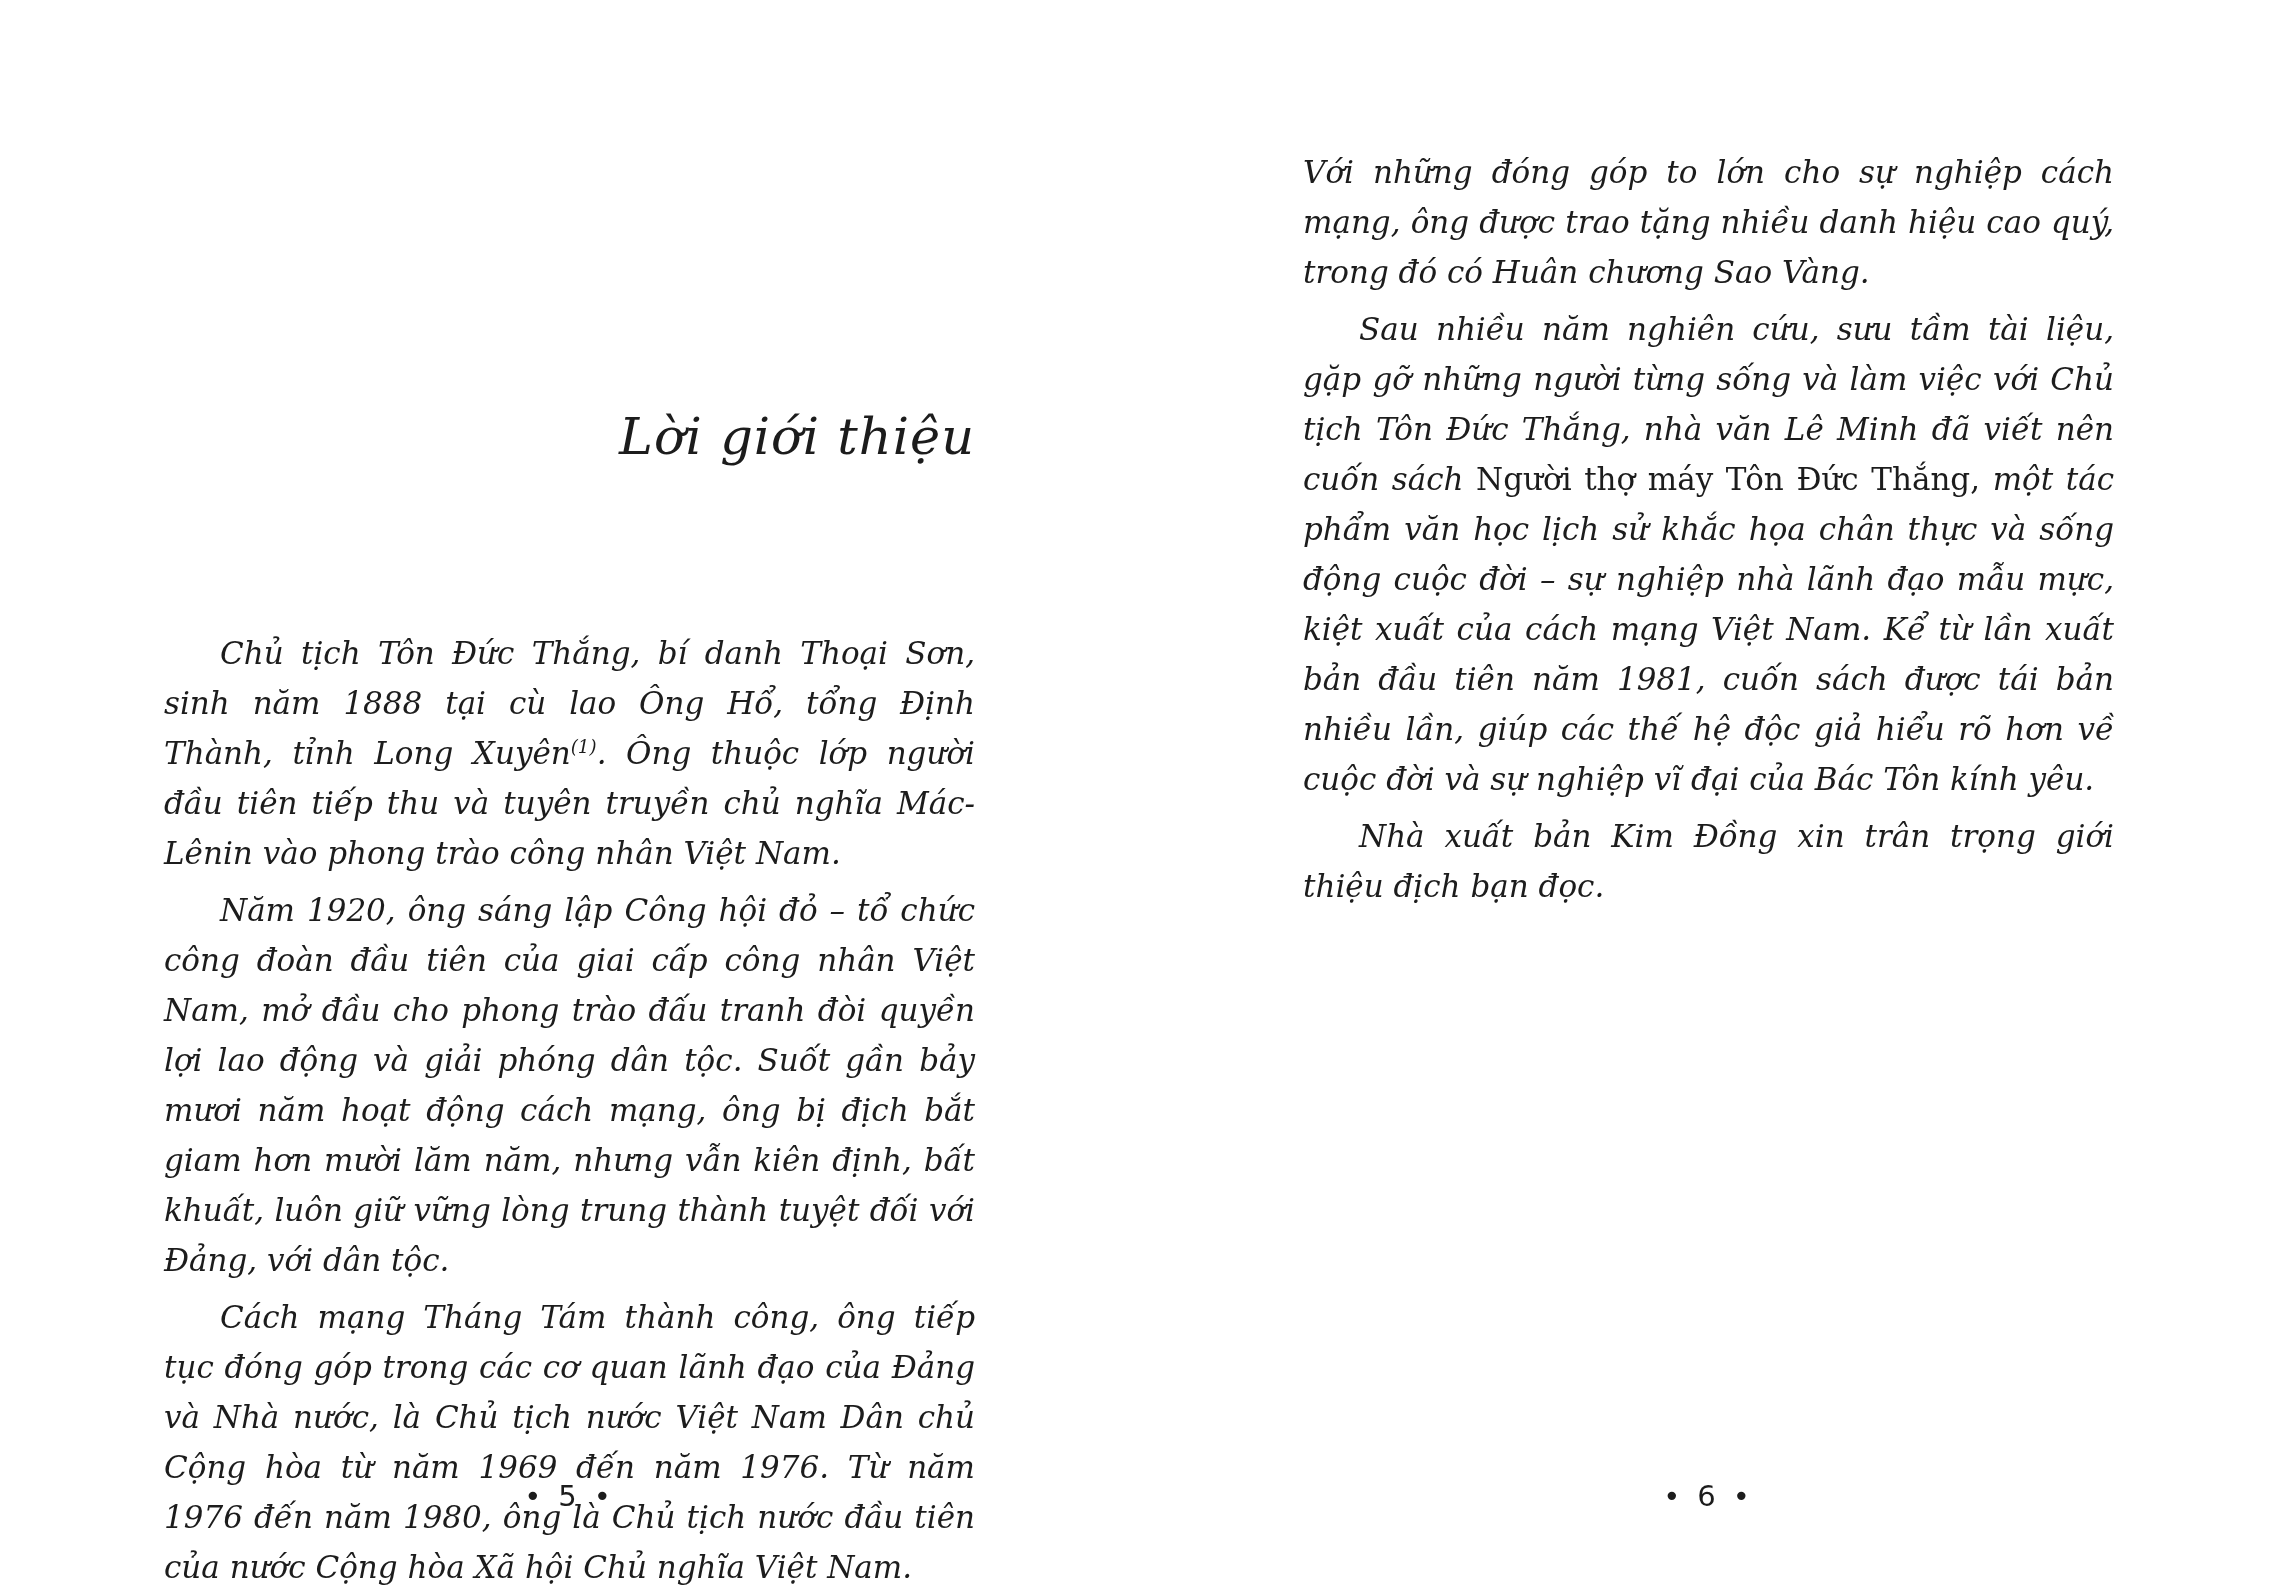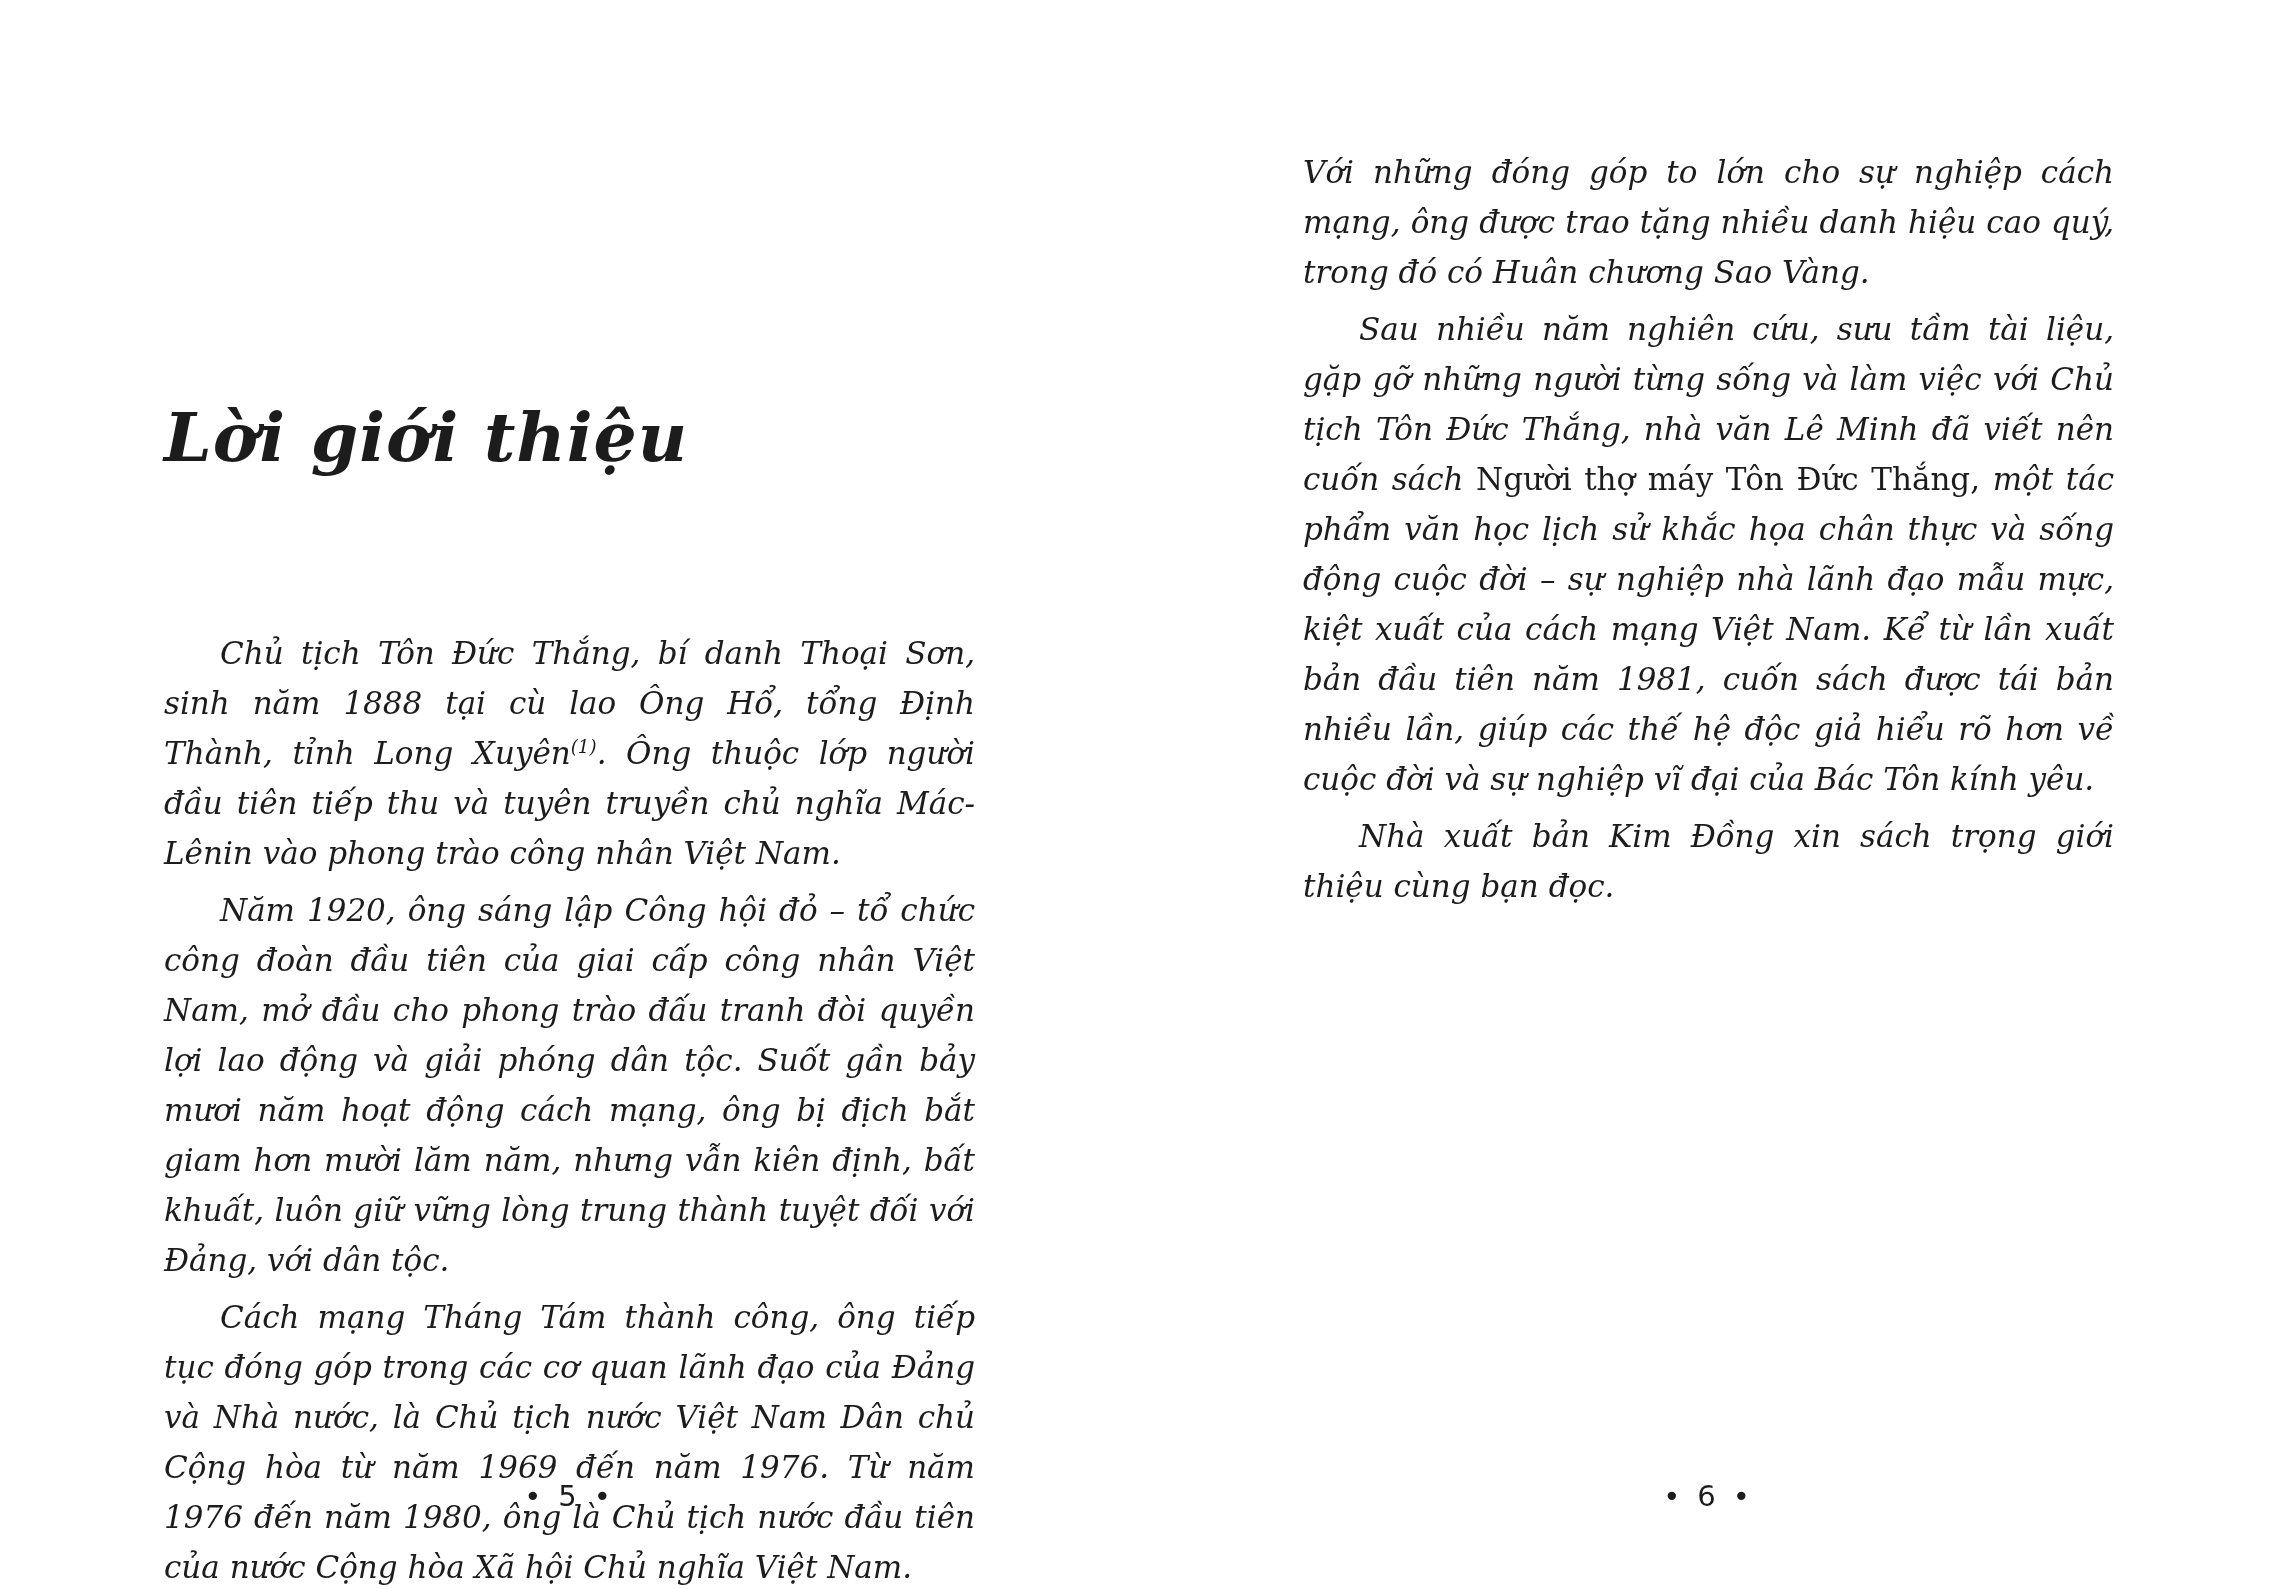--- a/index.html
+++ b/index.html
@@ -24,24 +24,24 @@
   }
   .page-left  { left: 164px; }
   .page-right { left: 1303px; }
 
   .chapter-title {
     position: absolute;
     top: 401px;
     left: 0;
     width: 100%;
     margin: 0;
-    text-align: left;
-    font-size: 68px;
+    text-align: right;
+    font-size: 51px;
     line-height: 72px;
-    font-weight: bold;
+    font-weight: normal;
     font-style: italic;
     letter-spacing: 1px;
   }
 
   .body-text {
     position: absolute;
     left: 0;
     width: 811px;
   }
   .page-left  .body-text { top: 628px; }
@@ -110,20 +110,20 @@
     </div>
 
 
     <div class="pagenum">• 5 •</div>
   </section>
 
   <section class="page page-right">
     <div class="body-text">
       <p class="para no-indent"><span>Với những đóng góp to lớn cho sự nghiệp cách mạng, ông được trao tặng nhiều danh hiệu cao quý, trong đó có Huân chương Sao Vàng.</span></p>
       <p class="para"><span>Sau nhiều năm nghiên cứu, sưu tầm tài liệu, gặp gỡ những người từng sống và làm việc với Chủ tịch Tôn Đức Thắng, nhà văn Lê Minh đã viết nên cuốn sách </span><span class="roman">Người thợ máy Tôn Đức Thắng,</span><span> một tác phẩm văn học lịch sử khắc họa chân thực và sống động cuộc đời – sự nghiệp nhà lãnh đạo mẫu mực, kiệt xuất của cách mạng Việt Nam. Kể từ lần xuất bản đầu tiên năm 1981, cuốn sách được tái bản nhiều lần, giúp các thế hệ độc giả hiểu rõ hơn về cuộc đời và sự nghiệp vĩ đại của Bác Tôn kính yêu.</span></p>
-      <p class="para"><span>Nhà xuất bản Kim Đồng xin sách trọng giới thiệu cùng bạn đọc.</span></p>
+      <p class="para"><span>Nhà xuất bản Kim Đồng xin trân trọng giới thiệu địch bạn đọc.</span></p>
     </div>
 
     <div class="pagenum">• 6 •</div>
   </section>
 
 </div>
 
 
 </body></html>

